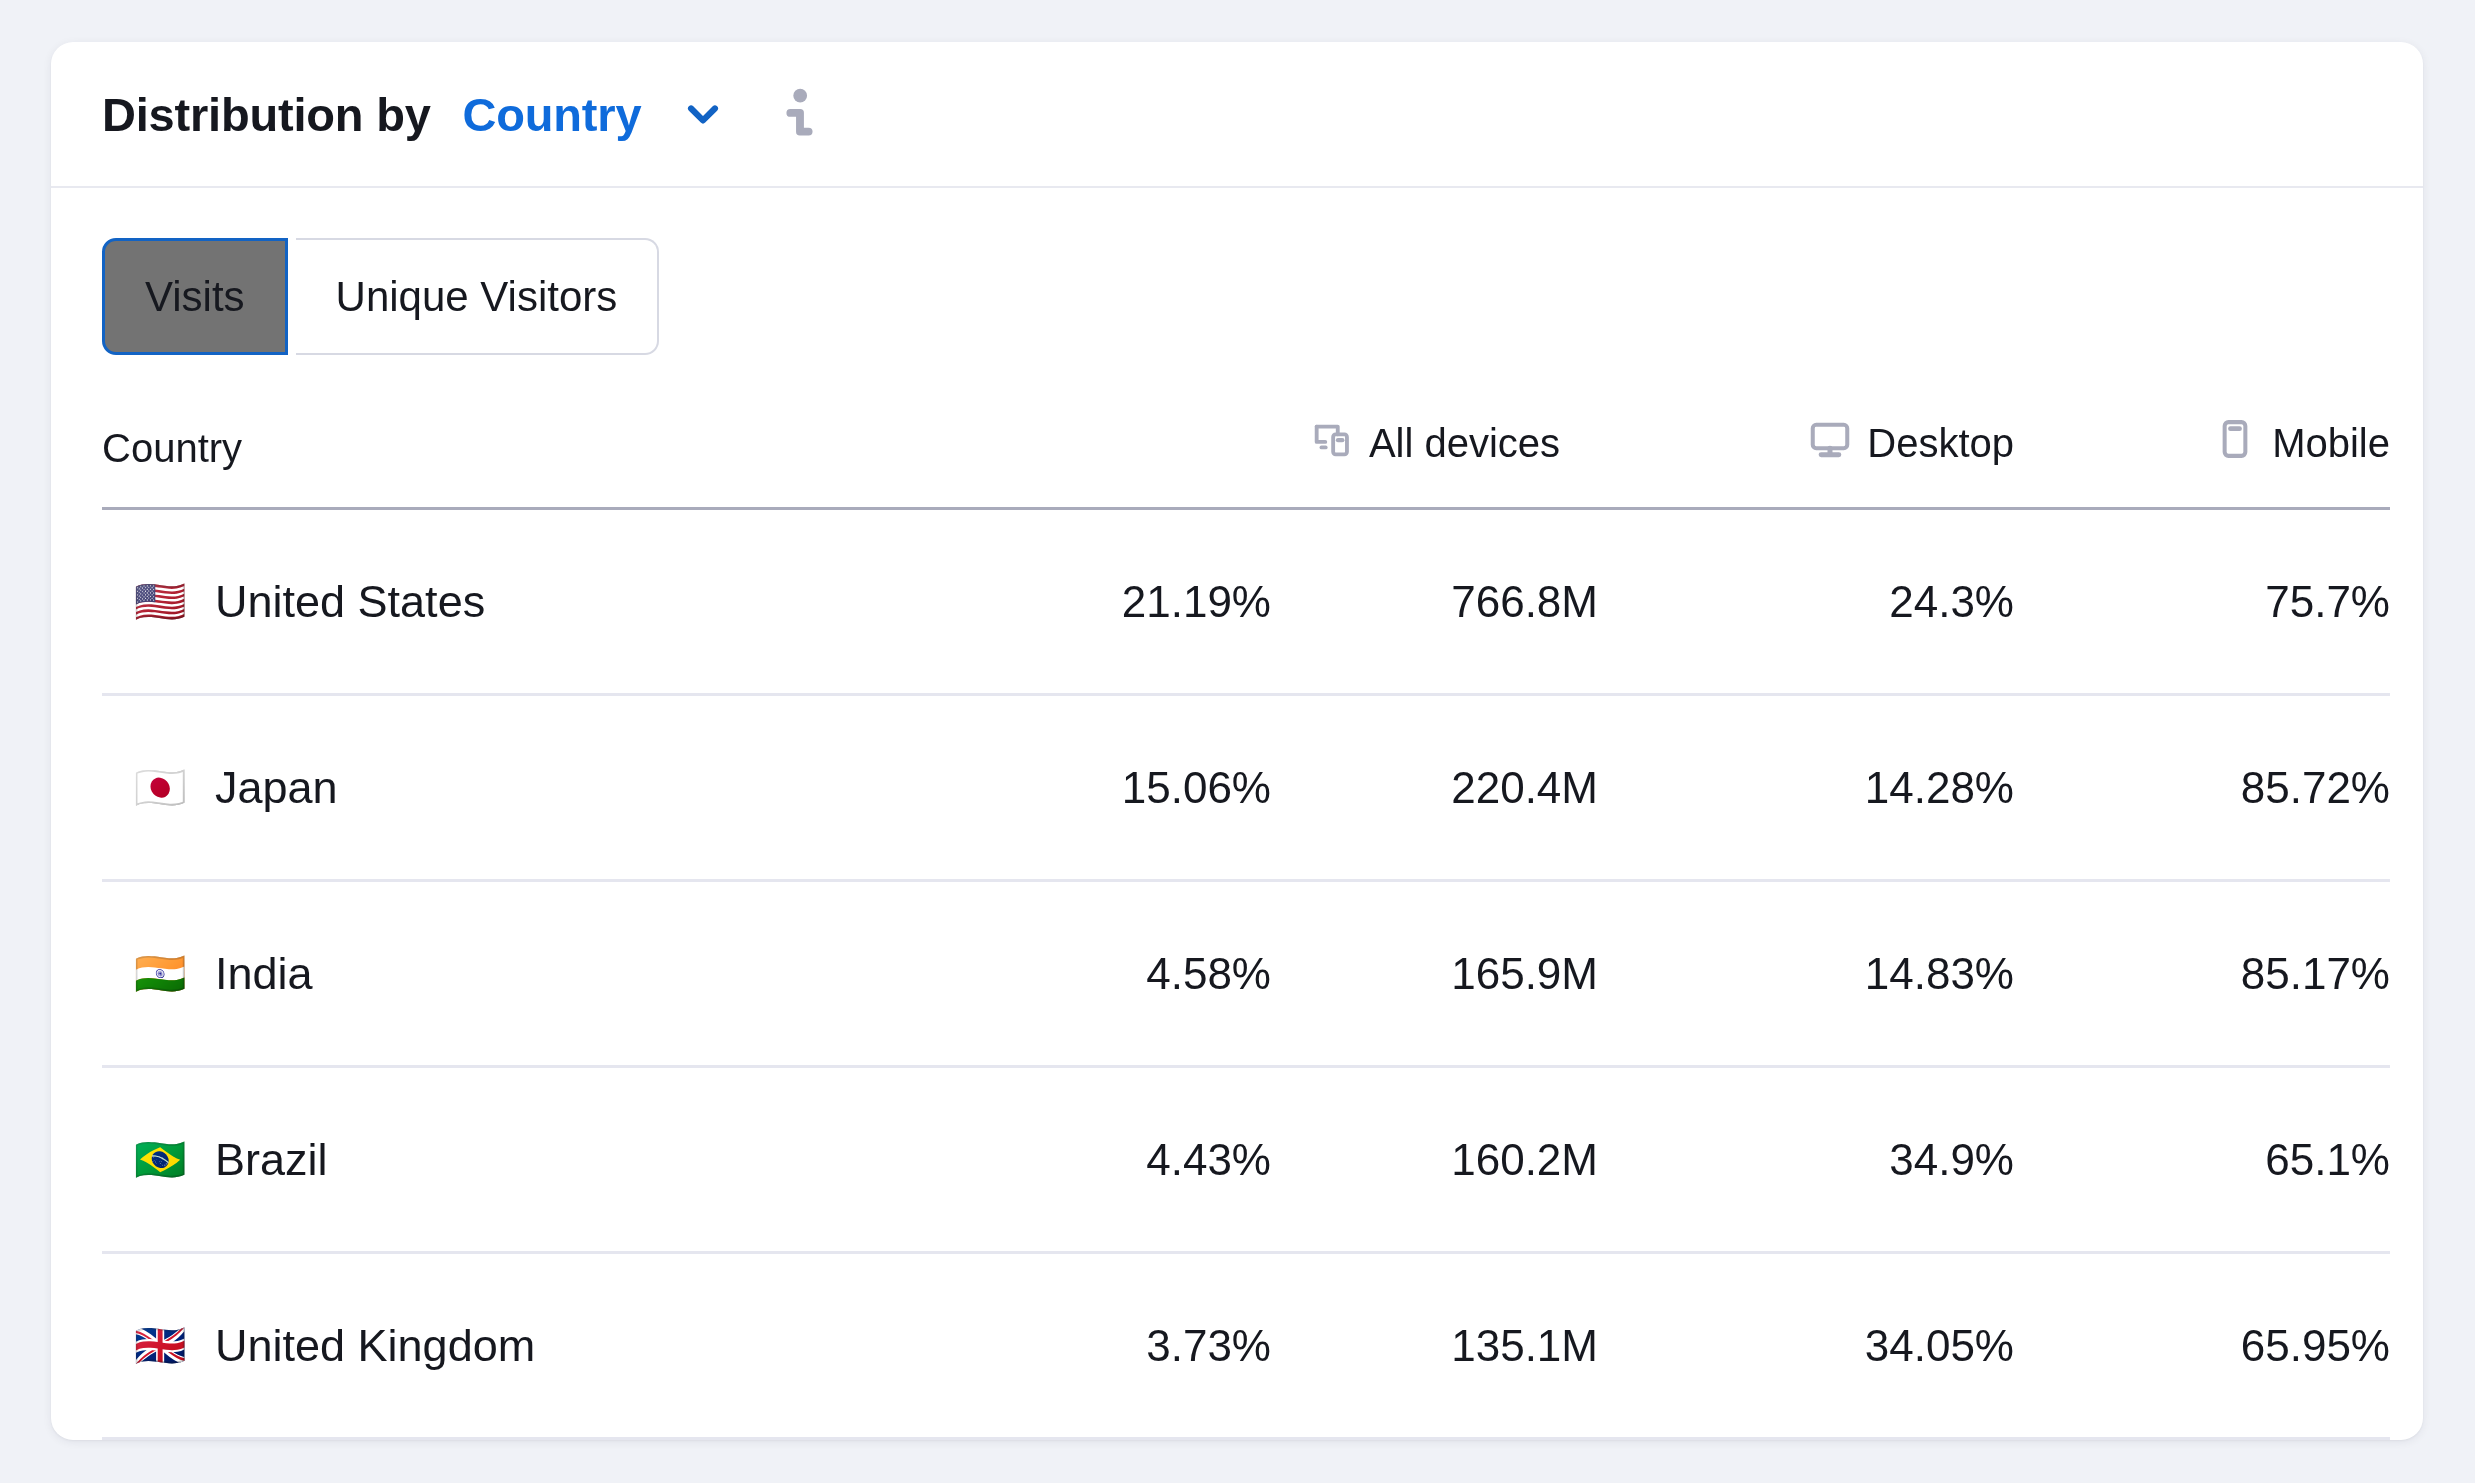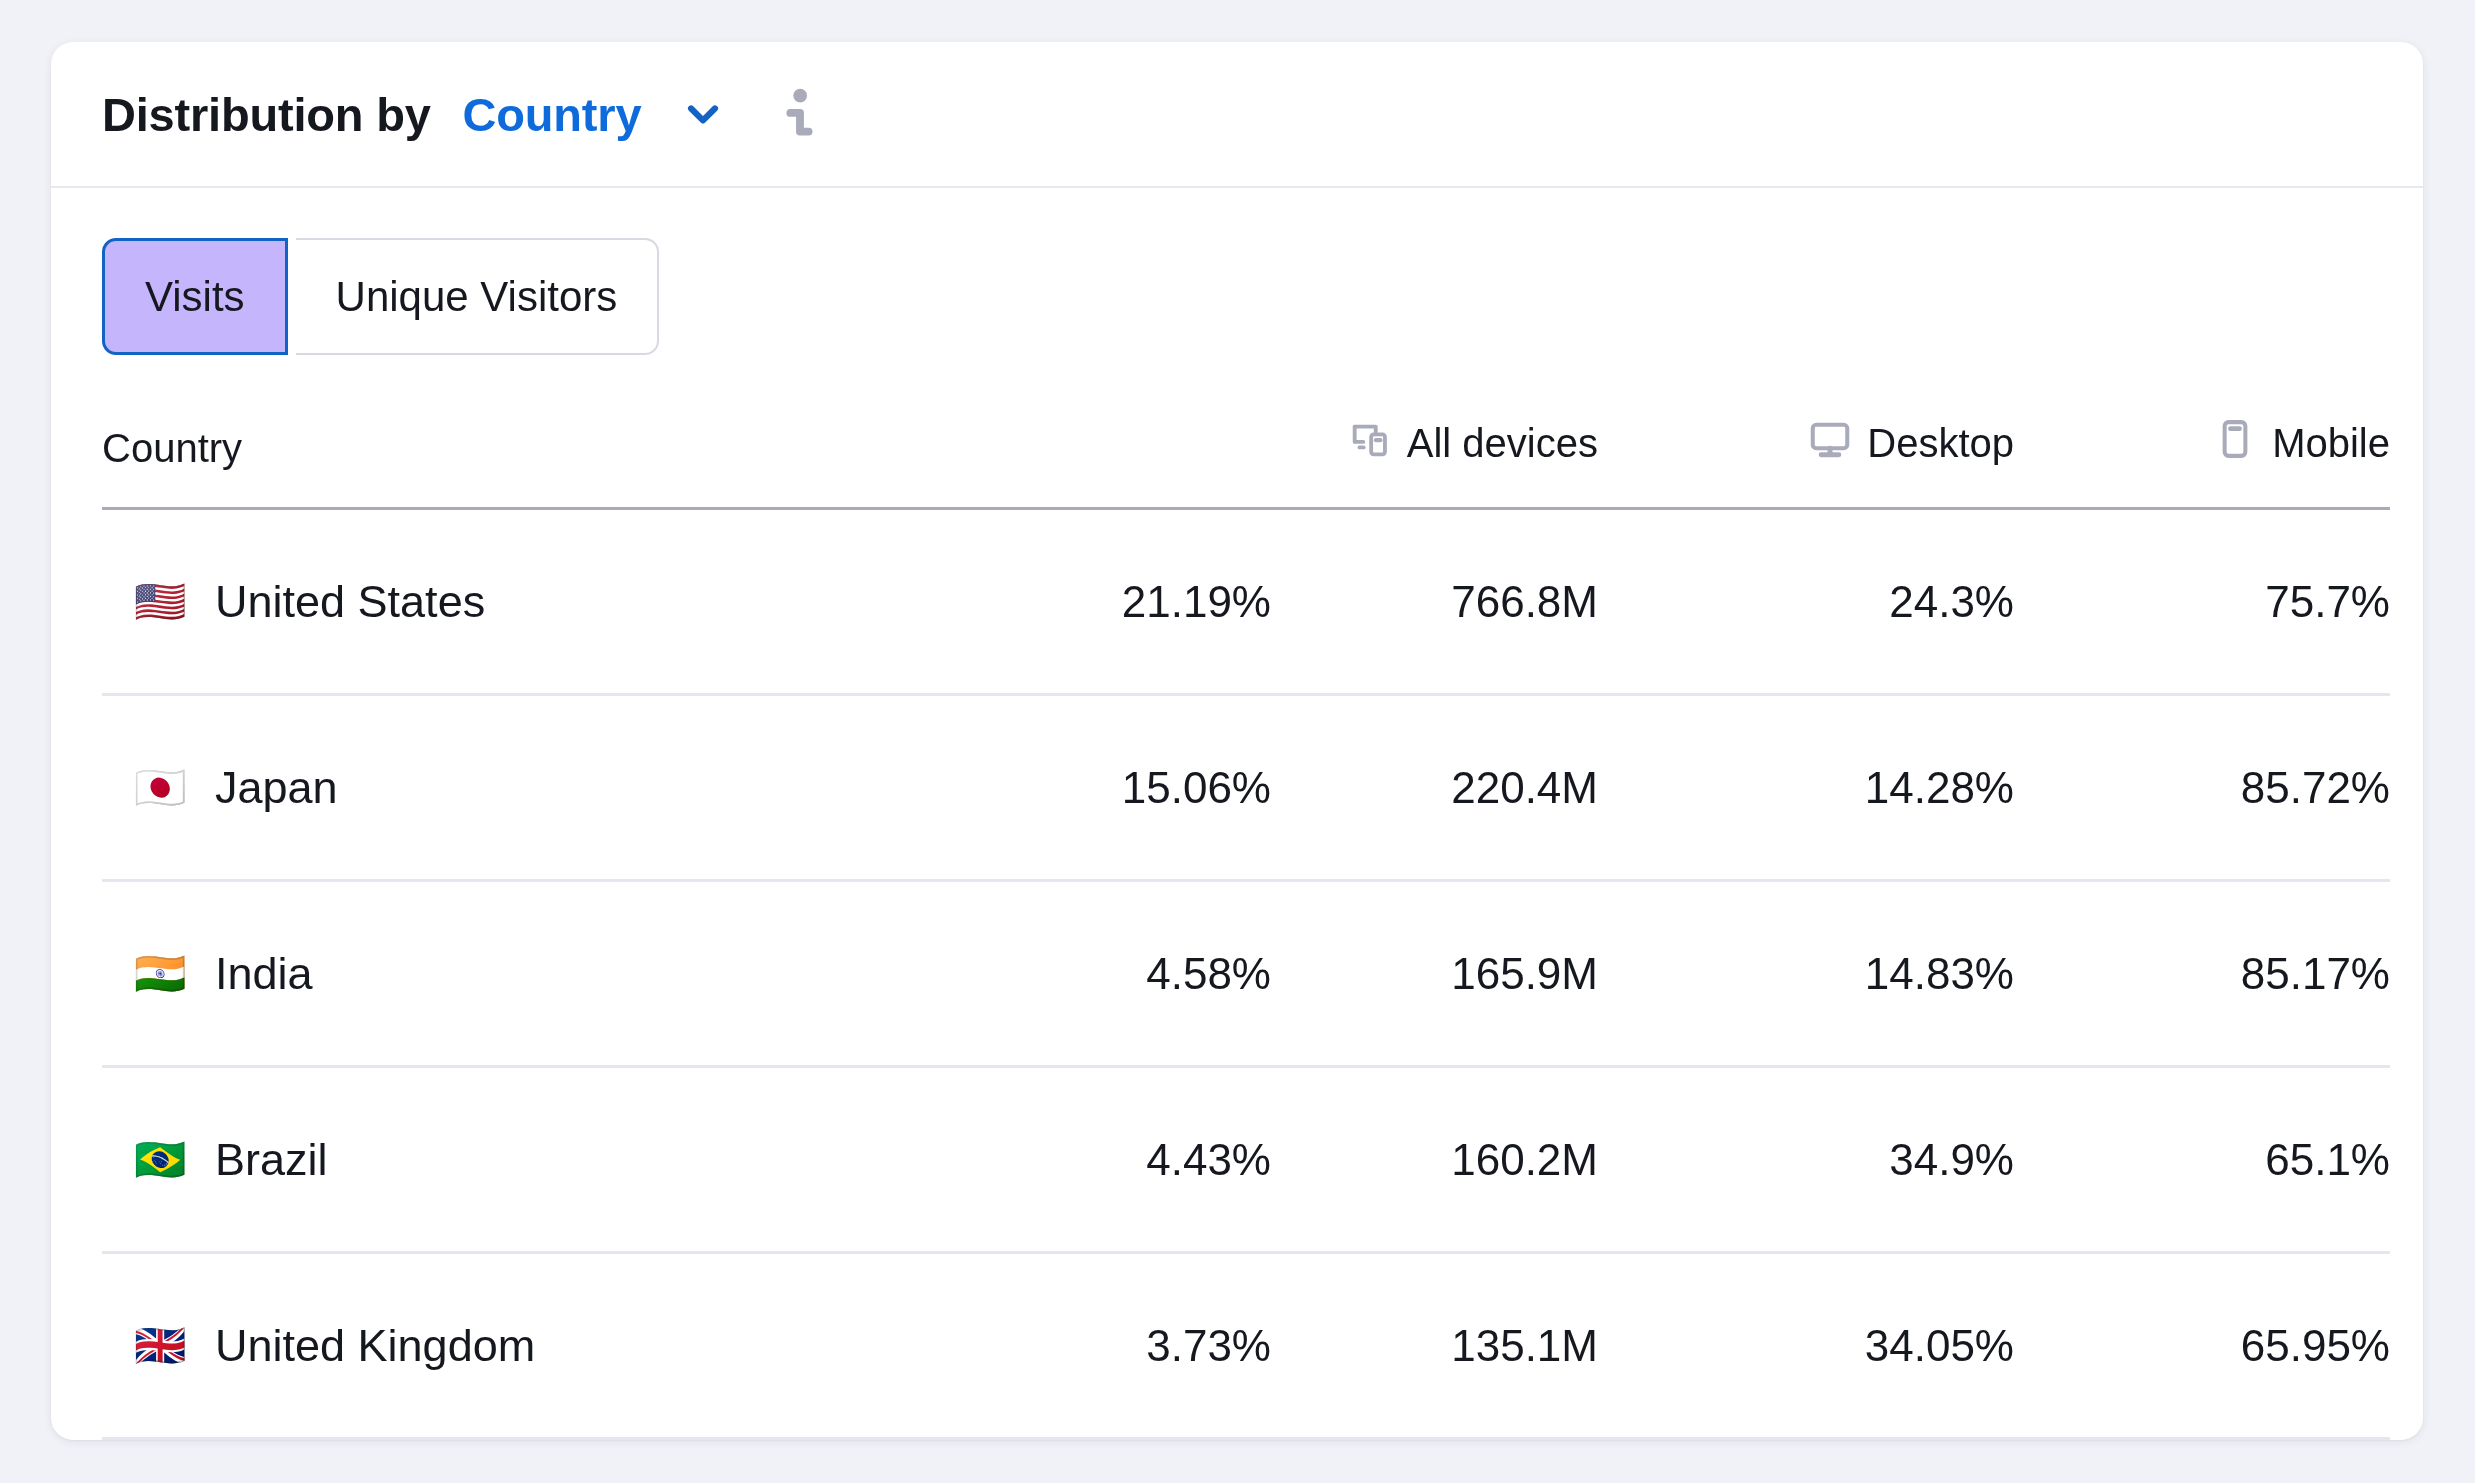--- a/index.html
+++ b/index.html
@@ -108,21 +108,21 @@
   .toggle-btn:first-child {
     border-radius: 14px 0 0 14px;
   }
   .toggle-btn:last-child {
     border-radius: 0 14px 14px 0;
     border-left: none;
     margin-left: 8px;
   }
 
   .toggle-btn.active {
-    background: #c4b5fd;
+    background: #737373;
     border: 3px solid #1263c4;
     border-radius: 14px 0 0 14px;
     z-index: 2;
   }
 
   
   .table-region {
     padding: 61px 51px 0 51px;
   }
 
@@ -136,21 +136,21 @@
     font-size: 40px;
     font-weight: 400;
     color: #16181f;
     padding: 0 0 36px 0;
     vertical-align: bottom;
     white-space: nowrap;
   }
 
   th.col-country  { width: 733px;  text-align: left;  padding-left: 30px; }
   th.col-pct      { width: 436px;  text-align: right; }
-  th.col-abs      { width: 327px;  text-align: right; }
+  th.col-abs      { width: 327px;  }
   th.col-desktop  { width: 416px;  text-align: right; }
   th.col-mobile   { width: 376px;  text-align: right; }
 
   thead tr { border-bottom: 3px solid #a9abbb; }
 
   .th-inner {
     display: inline-flex;
     align-items: center;
     gap: 14px;
     justify-content: flex-end;

